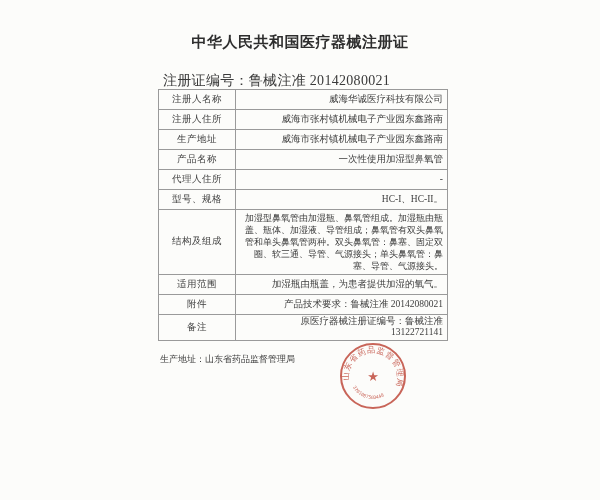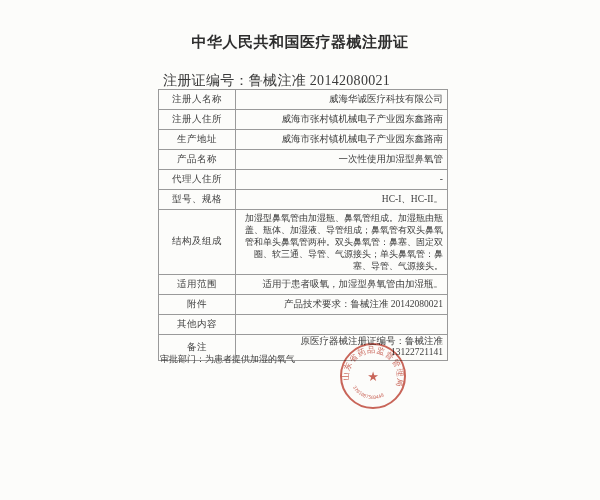--- a/index.html
+++ b/index.html
@@ -103,38 +103,34 @@
       <tr>
         <td class="lbl">型号、规格</td>
         <td class="val">HC-I、HC-II。</td>
       </tr>
       <tr class="tall">
         <td class="lbl">结构及组成</td>
         <td class="val">加湿型鼻氧管由加湿瓶、鼻氧管组成。加湿瓶由瓶盖、瓶体、加湿液、导管组成；鼻氧管有双头鼻氧管和单头鼻氧管两种。双头鼻氧管：鼻塞、固定双圈、软三通、导管、气源接头；单头鼻氧管：鼻塞、导管、气源接头。</td>
       </tr>
       <tr>
         <td class="lbl">适用范围</td>
-        <td class="val">适用于患者吸氧，加湿型鼻氧管由加湿瓶。</td>
+        <td class="val">加湿瓶由瓶盖，为患者提供加湿的氧气。</td>
       </tr>
       <tr>
         <td class="lbl">附件</td>
         <td class="val">产品技术要求：鲁械注准 20142080021</td>
-      </tr>
-      <tr>
-        <td class="lbl">其他内容</td>
-        <td class="val"></td>
       </tr>
       <tr class="remark">
         <td class="lbl">备注</td>
         <td class="val">原医疗器械注册证编号：鲁械注准 13122721141</td>
       </tr>
     </tbody>
   </table>
 
-  <div class="footer-left">审批部门：为患者提供加湿的氧气</div>
+  <div class="footer-left">生产地址：山东省药品监督管理局</div>
 
 
   <svg class="stamp" viewBox="0 0 72 72" xmlns="http://www.w3.org/2000/svg">
     <circle cx="36" cy="36" r="32" fill="none" stroke="#c04436" stroke-width="2"></circle>
     <defs>
       <path id="arcTop" d="M 12.5 44 A 24.5 24.5 0 1 1 59.5 44" fill="none"></path>
       <path id="arcBottom" d="M 13 36 A 23 23 0 0 0 59 36" fill="none"></path>
     </defs>
     <text font-size="8" fill="#c04436" font-family="'Liberation Serif',serif" letter-spacing="1">
       <textPath href="#arcTop" startOffset="4%">山东省药品监督管理局</textPath>

